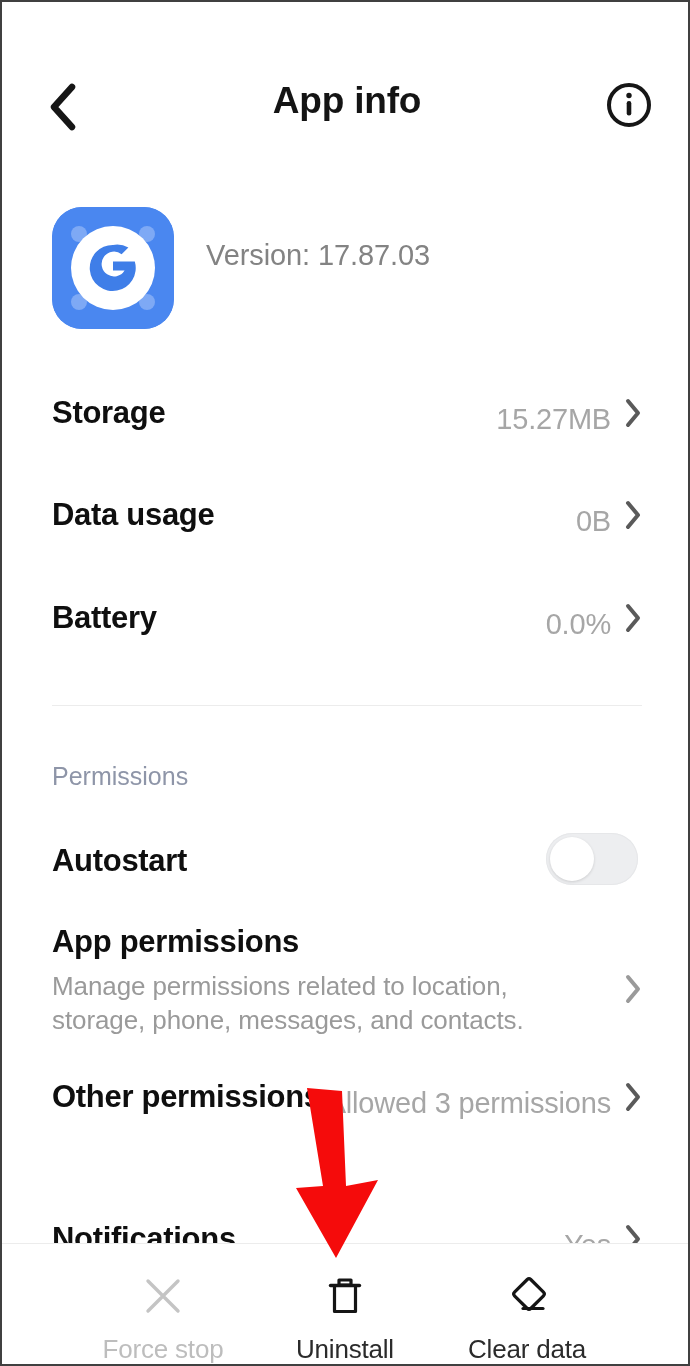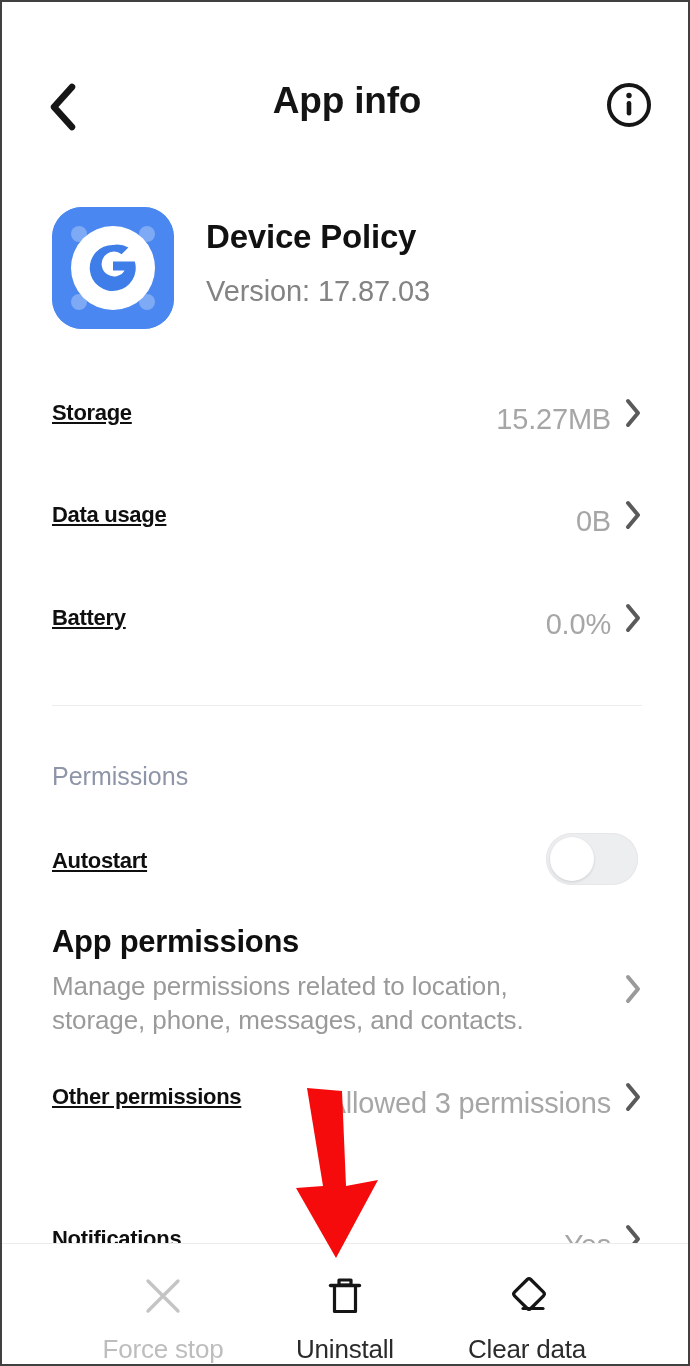--- a/index.html
+++ b/index.html
@@ -93,26 +93,25 @@
   
   .row {
     position: absolute;
     left: 50px;
     width: 590px;
     display: flex;
     align-items: center;
     cursor: pointer;
   }
   .row-title {
-    font-size: 22px;
+    font-size: 31px;
     font-weight: 700;
     color: #0f0f0f;
     letter-spacing: -0.3px;
     white-space: nowrap;
-    text-decoration: underline;
   }
   .row-right {
     margin-left: auto;
     display: flex;
     align-items: center;
     gap: 14px;
   }
   .row-value {
     font-size: 29px;
     font-weight: 400;
@@ -276,21 +275,20 @@
         <circle cx="27" cy="27" r="8" fill="#7ea9f5"></circle>
         <circle cx="95" cy="27" r="8" fill="#7ea9f5"></circle>
         <circle cx="27" cy="95" r="8" fill="#7ea9f5"></circle>
         <circle cx="95" cy="95" r="8" fill="#7ea9f5"></circle>
         <circle cx="61" cy="61" r="42" fill="#ffffff"></circle>
         <path d="M61 38 A23 23 0 1 0 82.8 54.5 L61 54.5 L61 63.5 L72.6 63.5
                  A12.4 12.4 0 1 1 69.6 47.2 L76.4 40.6 A23 23 0 0 0 61 38 Z" fill="#3f7ee8"></path>
       </svg>
     </div>
     <div class="app-meta">
-      <div class="app-name">Device Policy</div>
       <div class="app-version">Version: 17.87.03</div>
     </div>
   </div>
 
   <div class="row" style="top:388px;height:46px;">
     <div class="row-title">Storage</div>
     <div class="row-right">
       <span class="row-value">15.27MB</span>
       <span class="chev">
         <svg width="17" height="30" viewBox="0 0 17 30">

